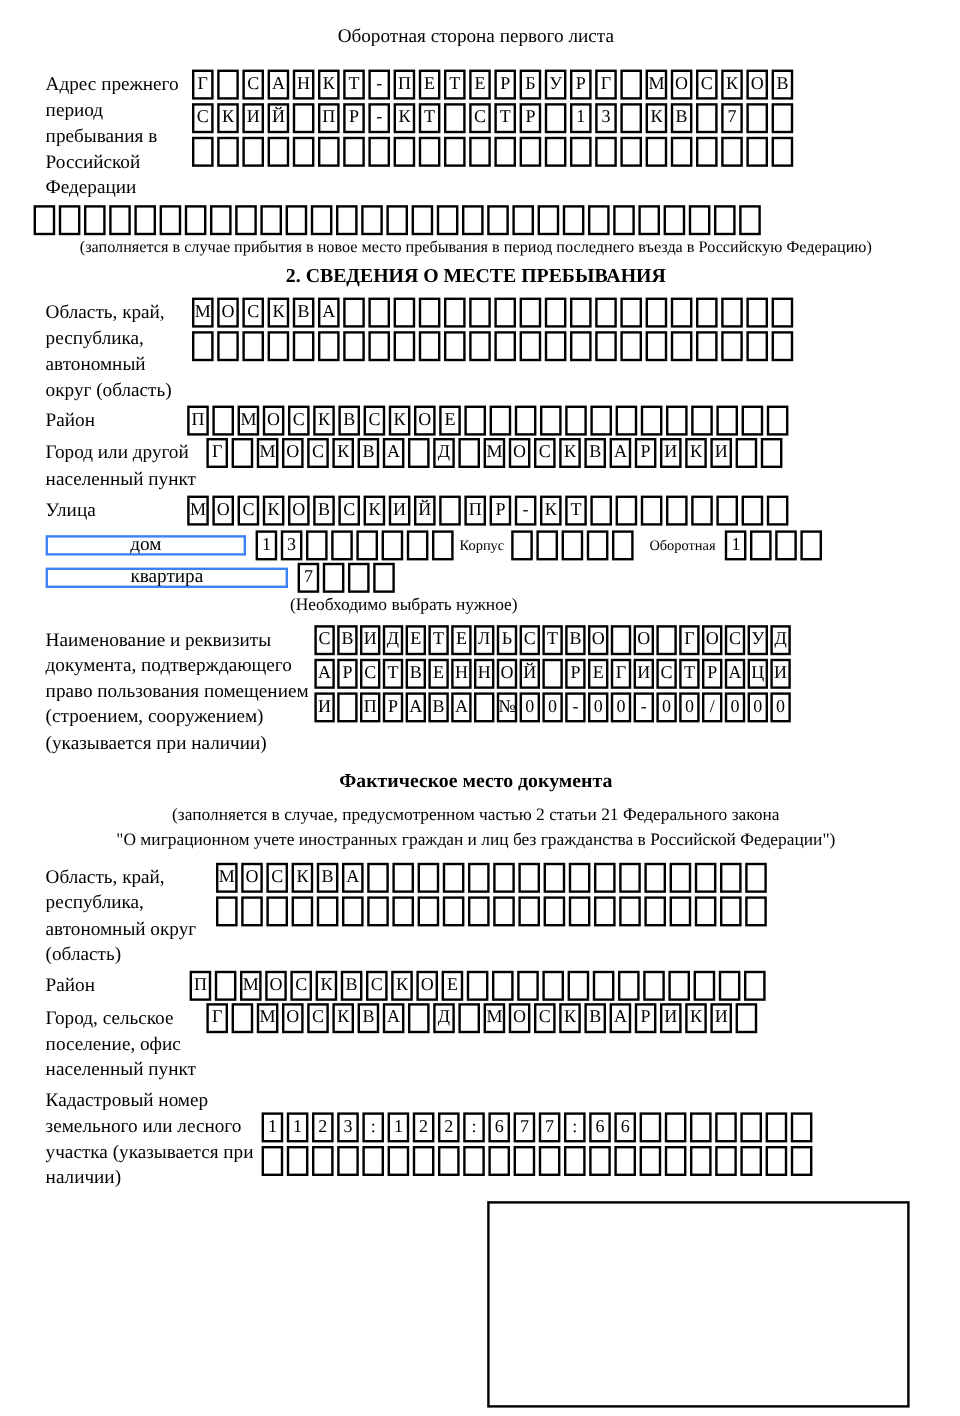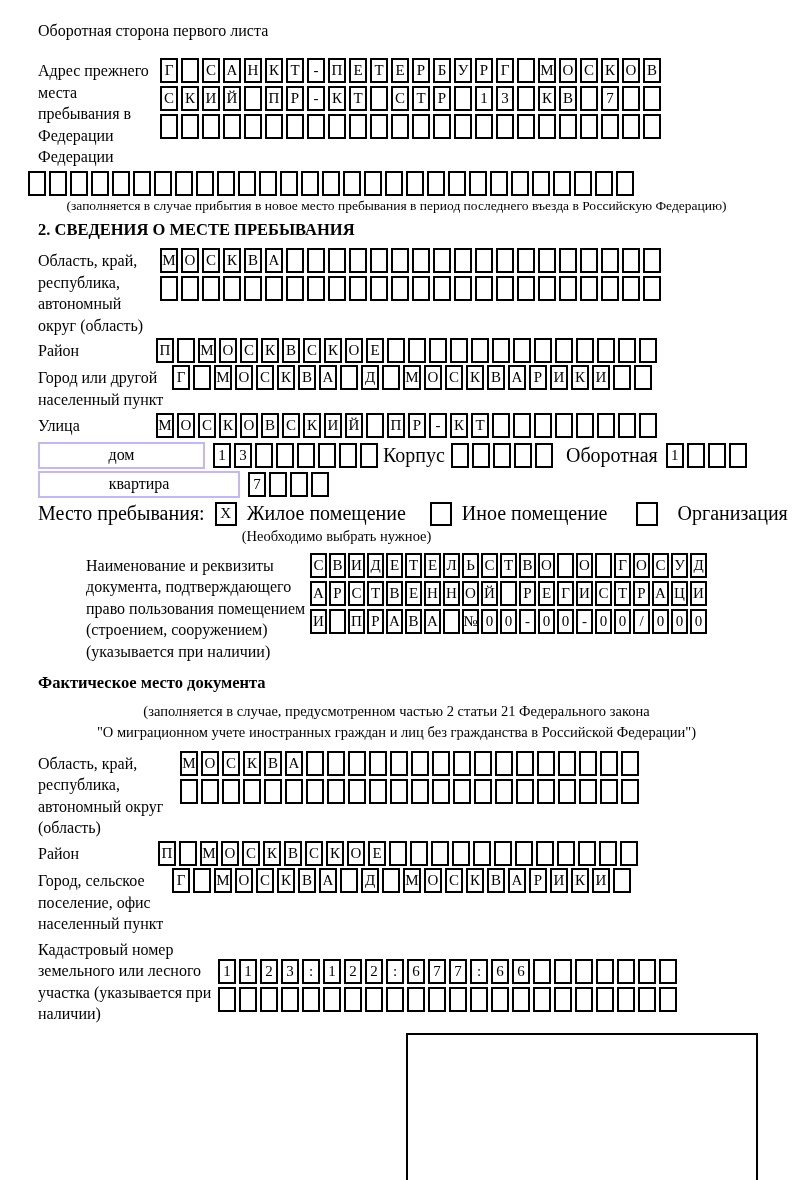--- a/index.html
+++ b/index.html
@@ -5,47 +5,47 @@
   * { margin:0; padding:0; box-sizing:border-box; }
   html,body { background:#ffffff; }
   body {
     width:800px; height:1180px;
     font-family:"Liberation Serif", serif;
     color:#000; font-size:16px;
     position:relative; overflow:hidden;
   }
   .page { padding:22px 45px 0 38px; }
 
-  .header-note { text-align:left; font-size:16px; margin-bottom:18px; }
+  .header-note { text-align:center; font-size:16px; margin-bottom:18px; }
 
   .field { display:flex; align-items:flex-start; margin-bottom:2px; }
   .plabel { flex-shrink:0; font-size:16px; line-height:1.35; padding-top:2px; }
 
   .rows { display:flex; flex-direction:column; gap:3px; }
   .boxes { display:flex; flex-wrap:nowrap; }
 
   .cell {
     width:18px; height:25px; flex-shrink:0;
     border:2px solid #000; margin-right:3px;
     display:inline-flex; align-items:center; justify-content:center;
     font-size:15px; font-family:"Liberation Serif", serif;
   }
   .tight .cell { width:17px; margin-right:2px; }
 
   .caption { font-size:13.5px; text-align:center; margin:2px 0 6px 0; }
 
-  .sec-title { font-weight:bold; font-size:16.5px; margin:6px 0 8px 0; }
+  .sec-title { text-align:center; font-weight:bold; font-size:16.5px; margin:6px 0 8px 0; }
 
   .widebox {
-    border:2px solid #c4b5fd; height:27px;
+    border:2px solid #3b82f6; height:17px;
     display:flex; align-items:center; justify-content:center;
     font-size:16px; flex-shrink:0;
   }
   .inline-row { display:flex; align-items:center; margin-bottom:2px; }
-  .inline-label { font-size:20px; white-space:nowrap; }
+  .inline-label { font-size:12px; white-space:nowrap; }
 
   .checkbox {
     width:22px; height:24px; border:2px solid #000; flex-shrink:0;
     display:inline-flex; align-items:center; justify-content:center;
     font-size:15px; margin:0 10px;
   }
 
   .subnote { text-align:center; font-size:14.5px; margin:2px 0 8px 0; }
 
   .center-cap { text-align:center; font-size:14.5px; line-height:1.45; }
@@ -54,21 +54,21 @@
   .stamp-box { width:352px; height:172px; border:2px solid #000; }
 </style>
 </head>
 <body>
 
 <div class="page">
 
   <div class="header-note">Оборотная сторона первого листа</div>
 
   <div class="field">
-    <div class="plabel" style="width:122px;">Адрес прежнего места пребывания в Федерации Федерации</div>
+    <div class="plabel" style="width:122px;">Адрес прежнего период пребывания в Российской Федерации</div>
     <div class="rows">
       <div class="boxes">
           <span class="cell">Г</span>
           <span class="cell"></span>
           <span class="cell">С</span>
           <span class="cell">А</span>
           <span class="cell">Н</span>
           <span class="cell">К</span>
           <span class="cell">Т</span>
           <span class="cell">-</span>
@@ -357,33 +357,24 @@
   <div class="inline-row">
     <div class="widebox" style="width:202px;">квартира</div>
     <div class="boxes" style="margin-left:8px;">
         <span class="cell">7</span>
         <span class="cell"></span>
         <span class="cell"></span>
         <span class="cell"></span>
       </div>
   </div>
 
-  <div class="inline-row" style="margin-top:4px;">
-    <div class="inline-label">Место пребывания:</div>
-    <span class="checkbox">X</span>
-    <div class="inline-label">Жилое помещение</div>
-    <span class="checkbox" style="margin-left:24px;"></span>
-    <div class="inline-label">Иное помещение</div>
-    <span class="checkbox" style="margin-left:28px; margin-right:20px;"></span>
-    <div class="inline-label">Организация</div>
-  </div>
   <div class="subnote" style="margin-left:-120px;">(Необходимо выбрать нужное)</div>
 
   <div class="field">
-    <div class="plabel" style="width:224px;margin-left:48px;">Наименование и реквизиты документа, подтверждающего право пользования помещением (строением, сооружением) (указывается при наличии)</div>
+    <div class="plabel" style="width:224px;">Наименование и реквизиты документа, подтверждающего право пользования помещением (строением, сооружением) (указывается при наличии)</div>
     <div class="rows">
       <div class="boxes tight">
           <span class="cell">С</span>
           <span class="cell">В</span>
           <span class="cell">И</span>
           <span class="cell">Д</span>
           <span class="cell">Е</span>
           <span class="cell">Т</span>
           <span class="cell">Е</span>
           <span class="cell">Л</span>

